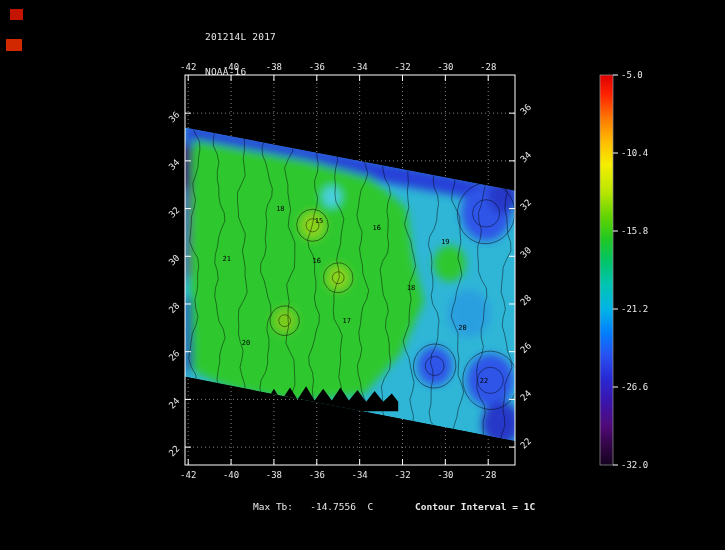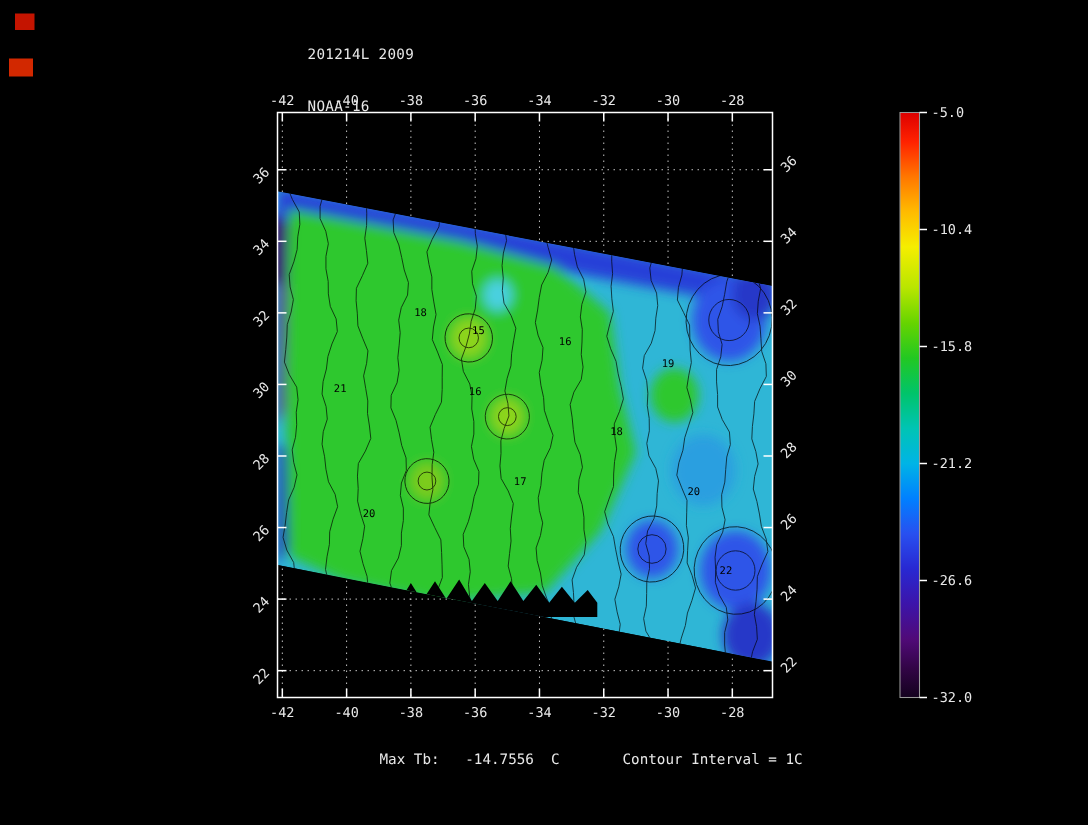--- a/index.html
+++ b/index.html
@@ -1,32 +1,32 @@
 <!DOCTYPE html>
 <html><head>
 <meta charset="utf-8">
 <style>
   html,body{margin:0;padding:0;background:#000;}
   body{width:725px;height:550px;position:relative;overflow:hidden;
        font-family:"DejaVu Sans Mono",monospace;color:#e8e8e8;}
   .abs{position:absolute;}
   #header{left:205px;top:8px;font-size:9.5px;line-height:11.5px;letter-spacing:.2px;white-space:pre;}
   #footer-left{left:205px;top:501px;font-size:9.5px;white-space:pre;padding-left:48px;}
-  #footer-right{left:415px;top:501px;font-size:9.5px;white-space:pre;}
+  #footer-right{left:415px;top:501px;font-size:9.5px;white-space:pre;font-weight:bold;}
   .artifact{position:absolute;}
   #art1{left:10px;top:9px;width:13px;height:11px;}
   #art2{left:6px;top:39px;width:16px;height:12px;}
   svg{position:absolute;left:0;top:0;}
   text{font-family:"DejaVu Sans Mono",monospace;}
 </style>
 </head>
 <body>
 
 <div id="header" class="abs">
-  <div>201214L 2009</div>
+  <div>201214L 2017</div>
   <div>NOAA-16</div>
 </div>
 
 <div id="art1" class="artifact" style="background: rgb(196, 20, 0);"></div>
 <div id="art2" class="artifact" style="background: rgb(210, 40, 0);"></div>
 
 <svg id="plot-svg" width="725" height="550">
     <defs>
       <linearGradient id="cbgrad" x1="0" y1="0" x2="0" y2="1">
         <stop offset="0" stop-color="#dd0000"></stop>

